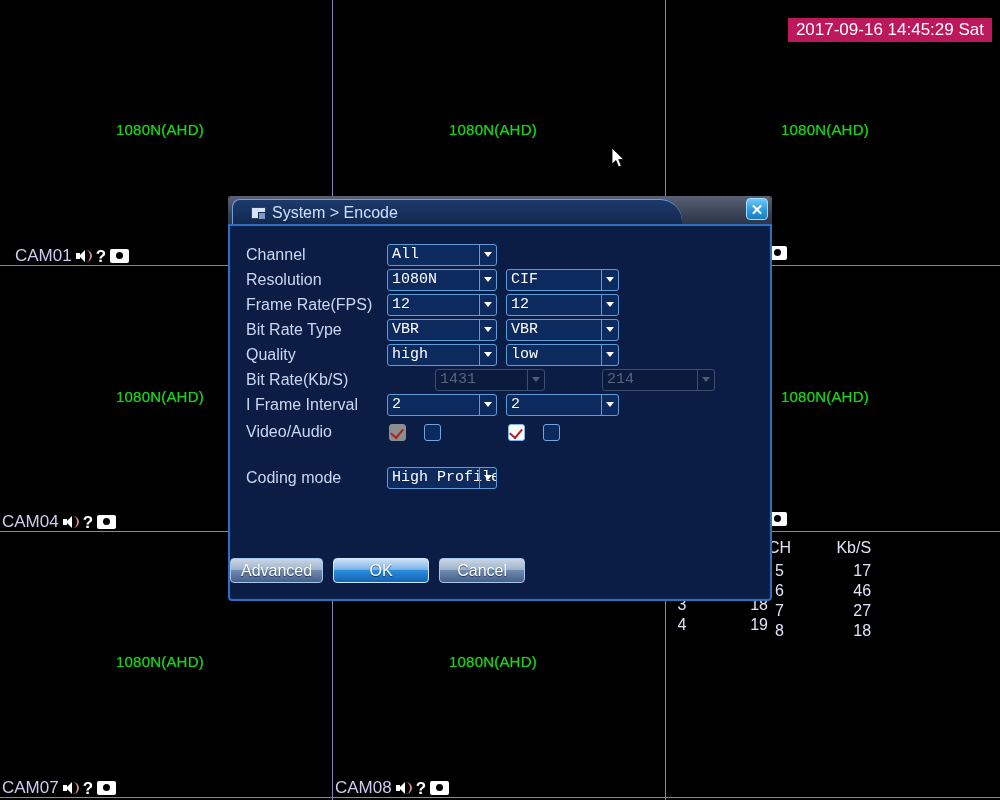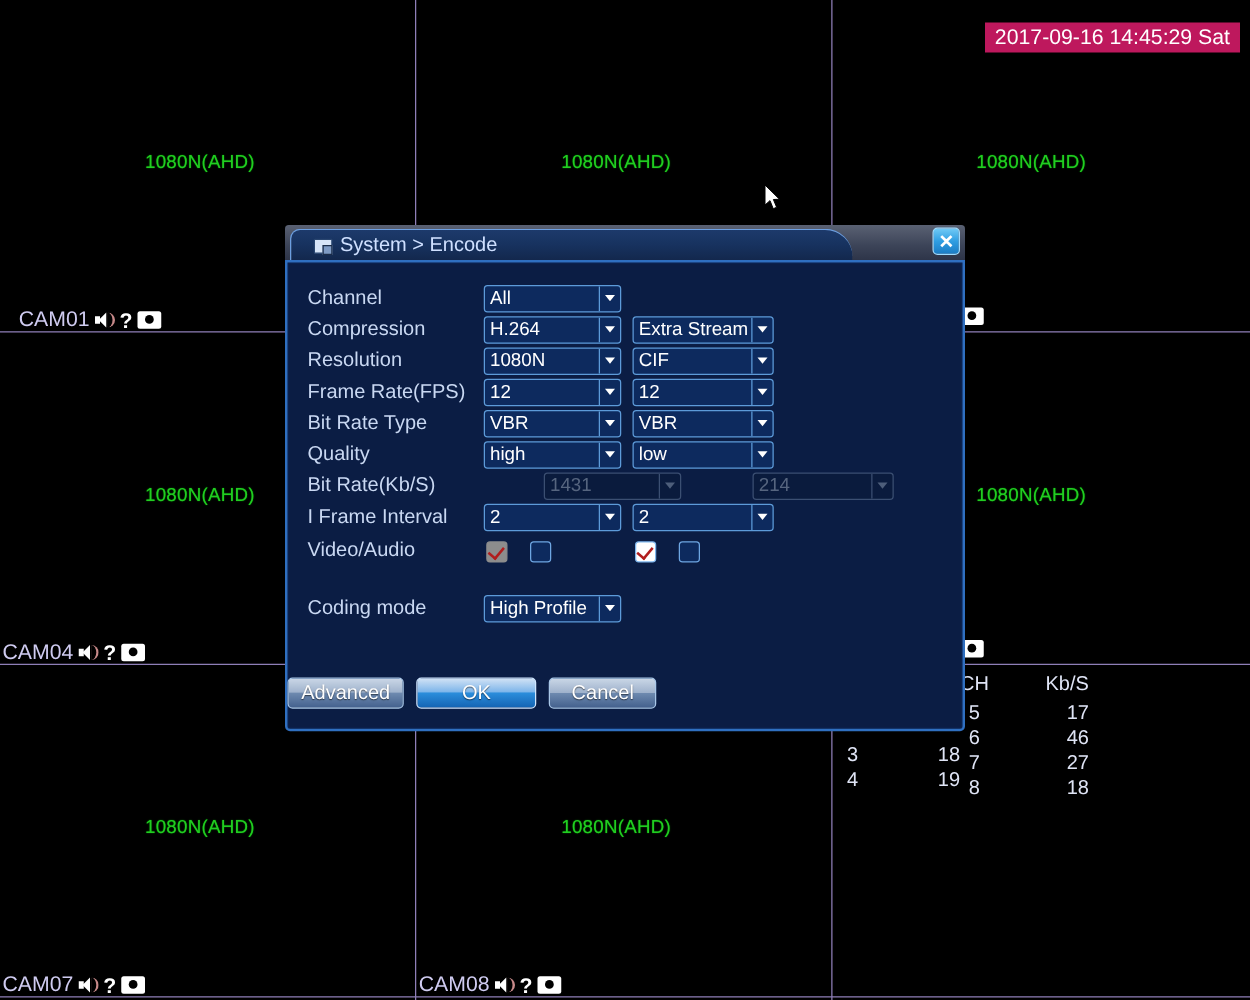--- a/index.html
+++ b/index.html
@@ -114,21 +114,21 @@
   
   #cursor {
     position: absolute;
     left: 612px; top: 148px;
     width: 13px; height: 21px;
   }
 
   
   #dialog {
     position: absolute;
-    left: 228px; top: 180px;
+    left: 228px; top: 196px;
     width: 576px; height: 405px;
   }
   #dlg-titlebar {
     position: absolute;
     left: 0; top: 0;
     width: 544px; height: 30px;
     background: linear-gradient(to bottom, #5a6173 0%, #3c4458 55%, #2b3246 100%);
     border-radius: 3px 3px 0 0;
   }
   #dlg-tab {
@@ -202,21 +202,21 @@
     height: 25px;
     margin-bottom: 0px;
   }
   .flabel {
     width: 141px;
     color: #c9d8f2;
     font-size: 16px;
     white-space: nowrap;
     flex: 0 0 auto;
   }
-  .fields { display: flex; align-items: center; gap: 9px; }
+  .fields { display: flex; align-items: center; gap: 9px; font-family: Liberation Mono, monospace; }
 
   .sel {
     position: relative;
     height: 22px;
     background: #0d2a5e;
     border: 1px solid #5d9bd9;
     border-radius: 3px;
     display: flex;
     align-items: center;
     color: #ffffff;
@@ -437,33 +437,20 @@
         <div class="frow">
           <div class="flabel">Channel</div>
           <div class="fields">
             <div class="sel w1">
               <span>All</span>
               <span class="arrow"></span>
             </div>
           </div>
         </div>
 
-        <div class="frow">
-          <div class="flabel">Compression</div>
-          <div class="fields">
-            <div class="sel w1">
-              <span>H.264</span>
-              <span class="arrow"></span>
-            </div>
-            <div class="sel w2">
-              <span>Extra Stream</span>
-              <span class="arrow"></span>
-            </div>
-          </div>
-        </div>
 
         <div class="frow">
           <div class="flabel">Resolution</div>
           <div class="fields">
             <div class="sel w1">
               <span>1080N</span>
               <span class="arrow"></span>
             </div>
             <div class="sel w2">
               <span>CIF</span>

